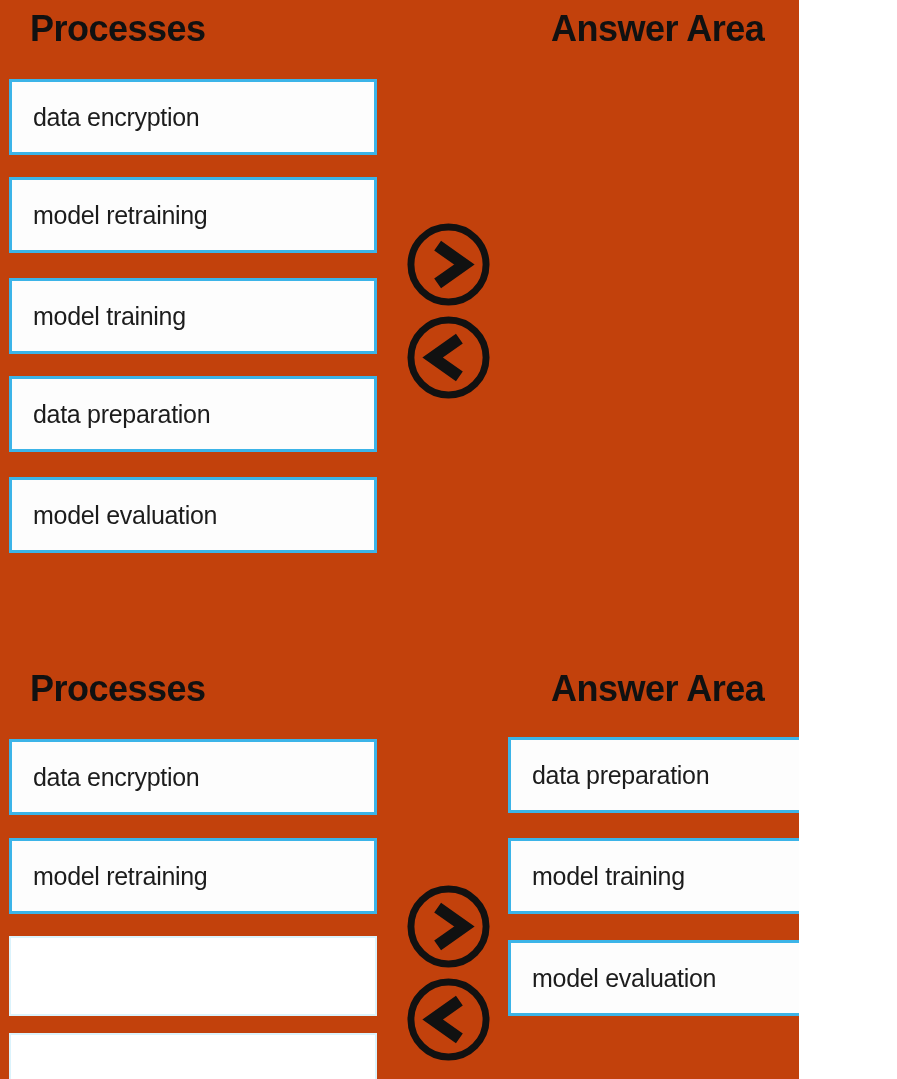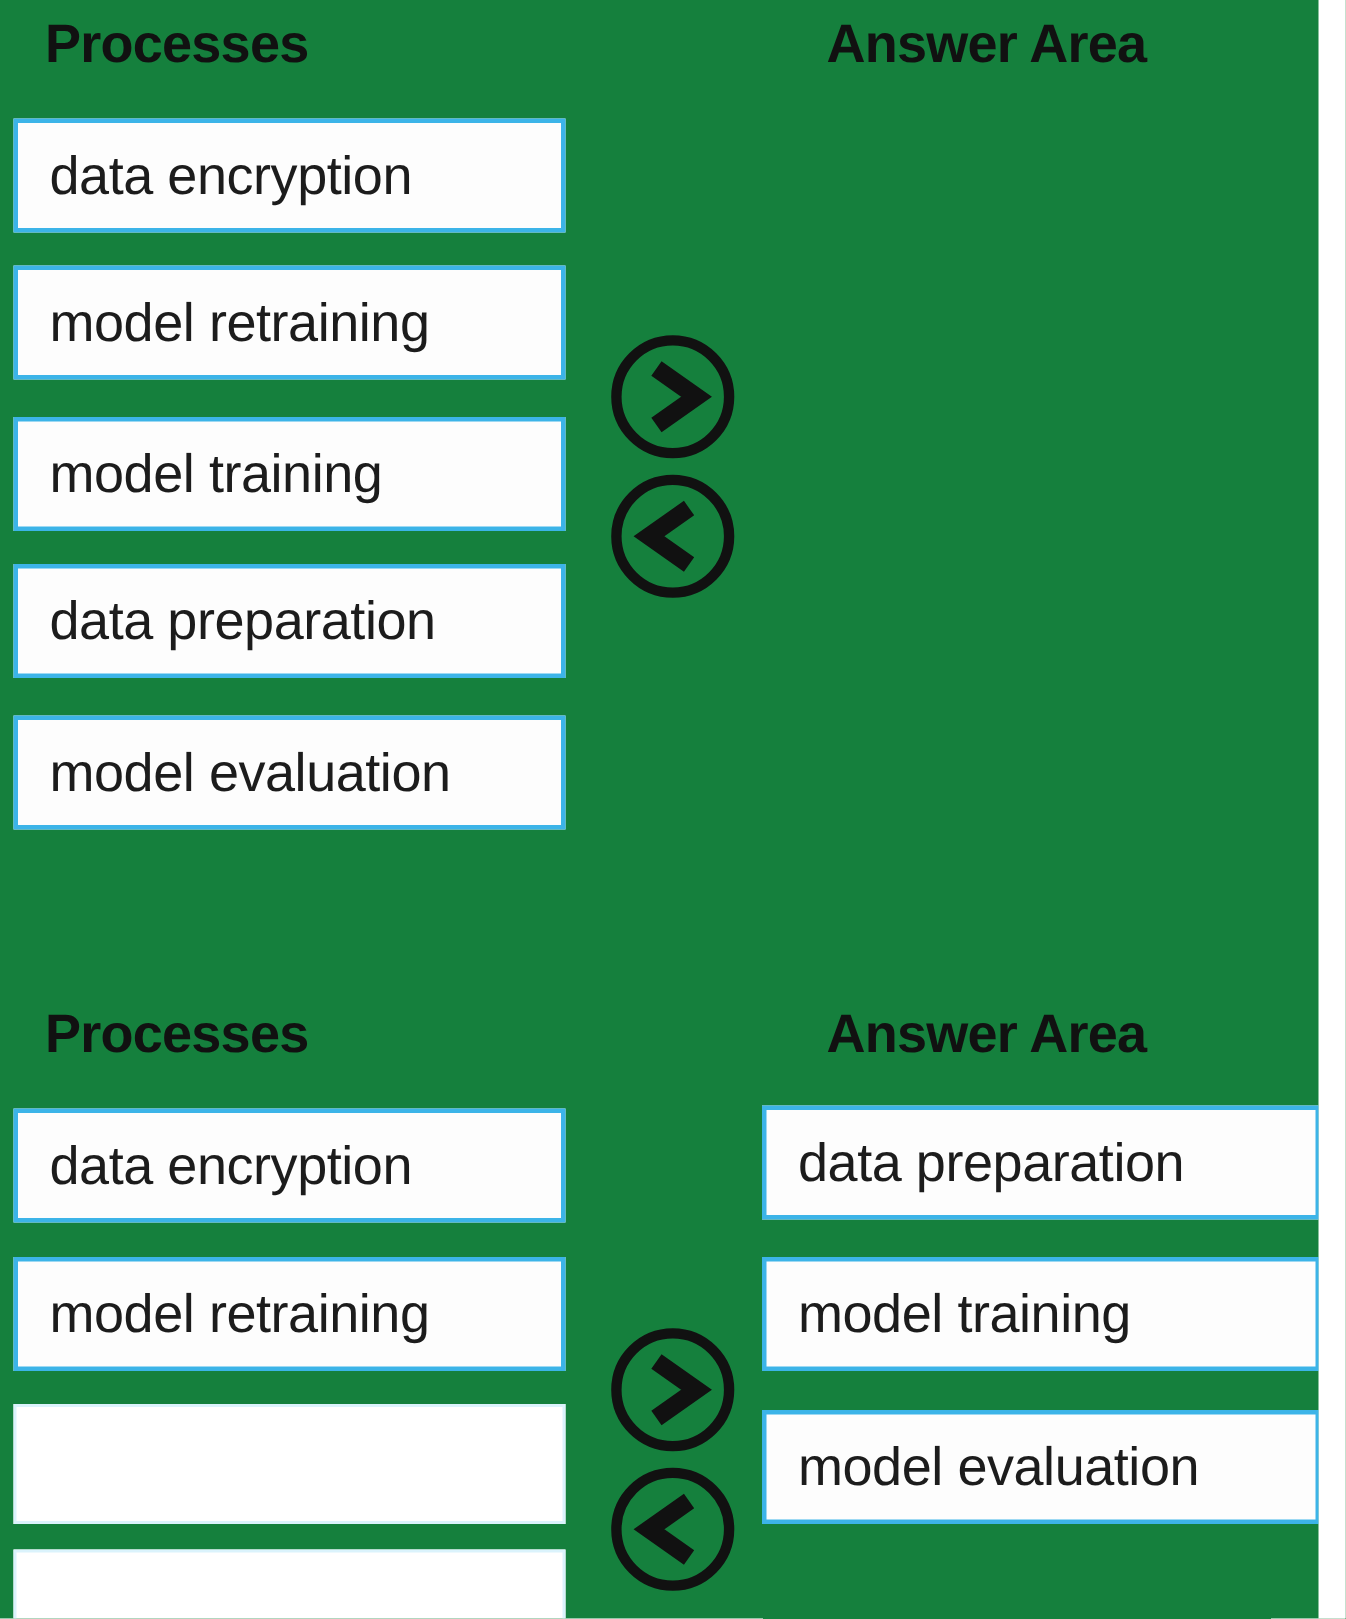--- a/index.html
+++ b/index.html
@@ -3,23 +3,23 @@
 <meta charset="utf-8">
 <style>
   html, body {
     margin: 0;
     padding: 0;
     background: #ffffff;
     font-family: "Liberation Sans", "DejaVu Sans", sans-serif;
   }
   .canvas {
     position: relative;
-    width: 879px;
+    width: 799px;
     height: 1079px;
-    background: #15803d;
+    background: #c2410c;
     overflow: hidden;
   }
   .col-title {
     position: absolute;
     font-size: 36px;
     font-weight: 700;
     color: #111111;
     letter-spacing: -0.5px;
     white-space: nowrap;
   }
@@ -27,21 +27,21 @@
     position: absolute;
     left: 9px;
     width: 368px;
     height: 76px;
     box-sizing: border-box;
     border: 3px solid #3CB4E8;
     background: #fdfdfd;
     display: flex;
     align-items: center;
     padding-left: 21px;
-    font-size: 36px;
+    font-size: 25px;
     color: #1c1c1c;
     letter-spacing: -0.3px;
     white-space: nowrap;
     cursor: pointer;
   }
   .answer-box {
     left: 508px;
     width: 372px;
   }
   .empty-slot {

